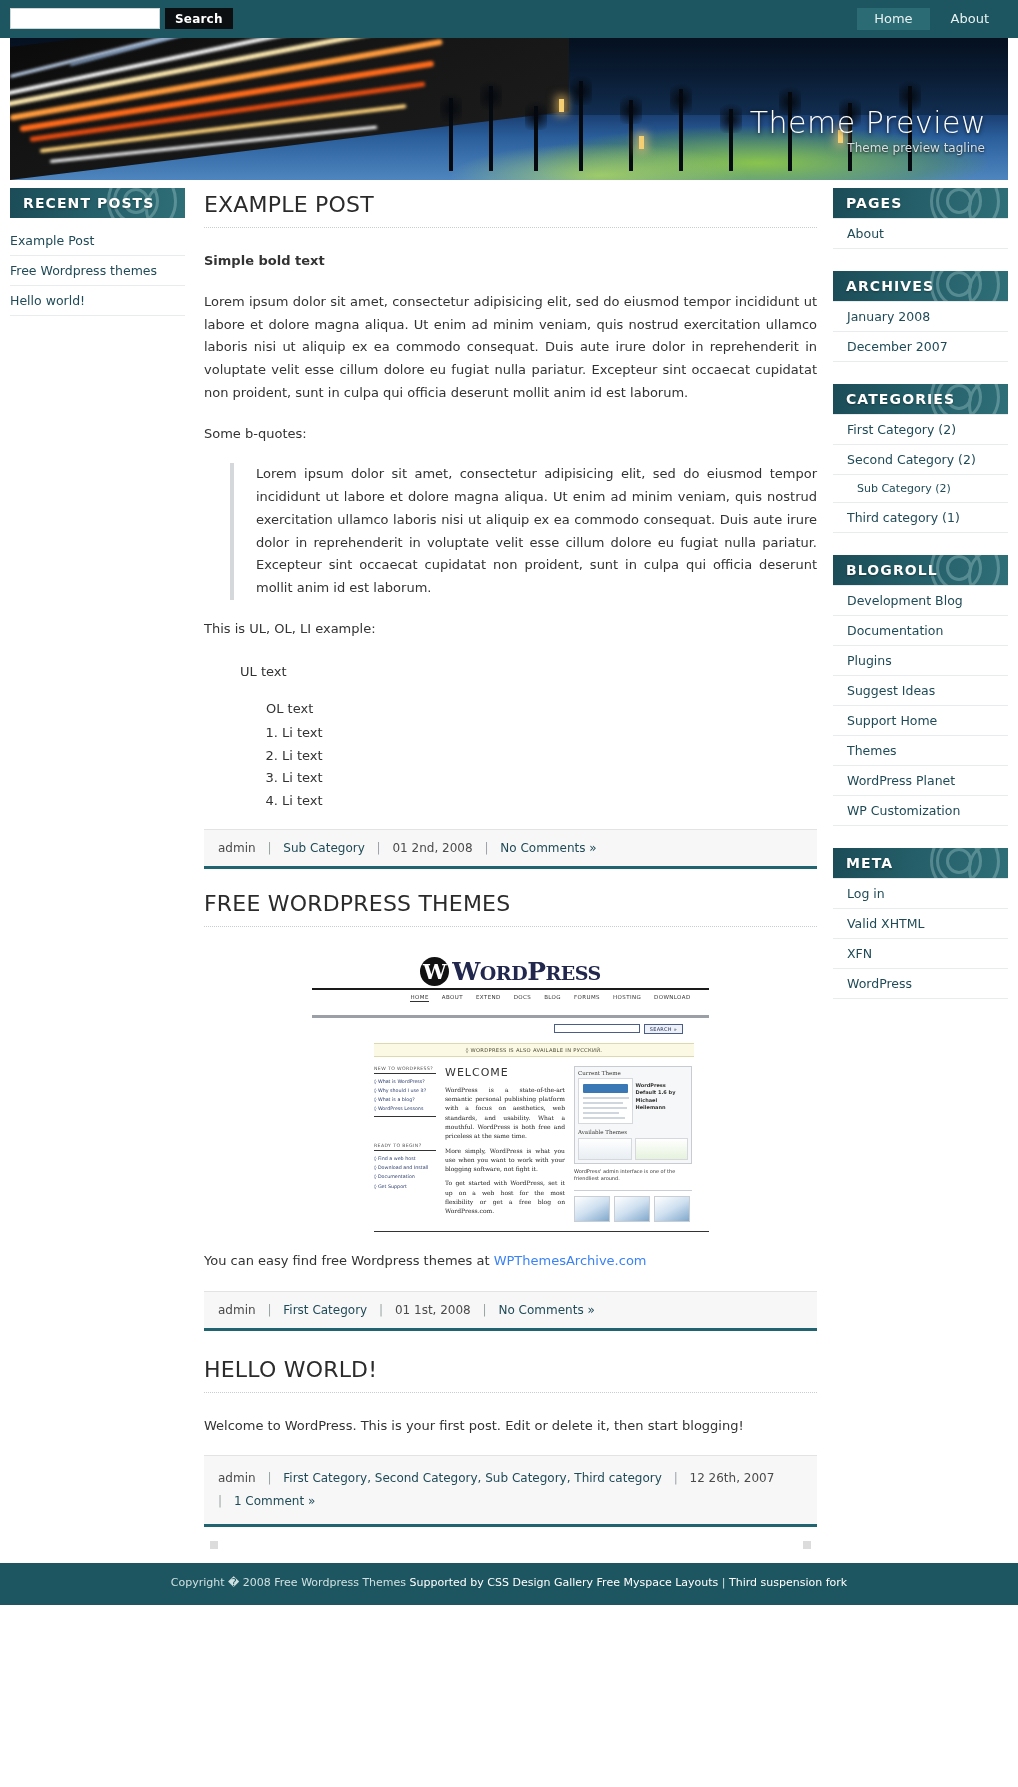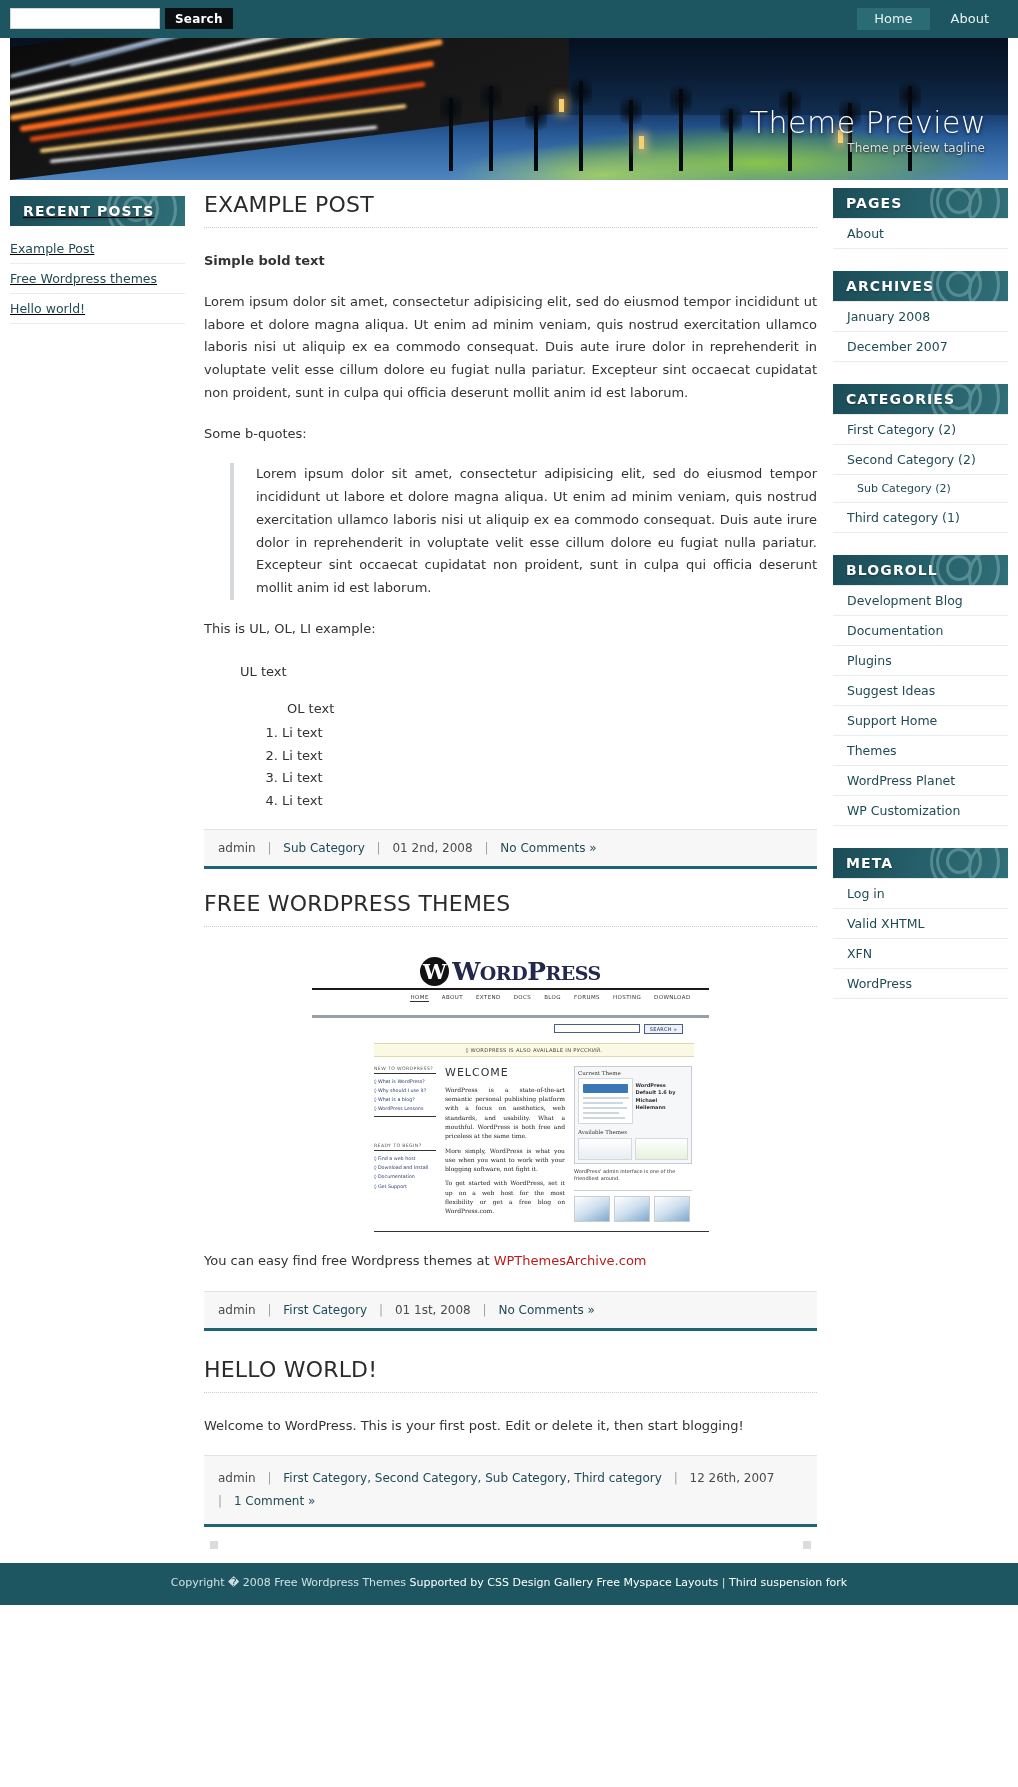--- a/index.html
+++ b/index.html
@@ -136,21 +136,21 @@
     font-size: 12px;
     text-shadow: 0 1px 3px rgba(0,0,0,.85);
   }
 
   
   .page {
     display: flex;
     padding: 0 10px;
     align-items: flex-start;
   }
-  .col-left  { width: 175px; flex: 0 0 175px; padding-top: 16px; text-decoration: underline; }
+  .col-left  { width: 175px; flex: 0 0 175px; padding-top: 8px; }
   .col-main  { flex: 1 1 auto; padding: 8px 8px 0 19px; min-width: 0; }
   .col-right { width: 175px; flex: 0 0 175px; padding-top: 8px; margin-left: 8px; }
 
   
   .widget { margin-bottom: 22px; }
   .widget-head {
     position: relative;
     height: 30px;
     overflow: hidden;
     background: linear-gradient(100deg,#1b4c57 0%, #255f69 48%, #2f6f77 100%);
@@ -213,21 +213,21 @@
   .post-body p.lead-bold { font-weight: bold; font-size: 13px; text-align: left; }
   blockquote {
     margin: 18px 0 18px 26px;
     padding: 0 0 0 22px;
     border-left: 4px solid #d4d8da;
   }
   blockquote p { margin: 0; font-size: 13px; line-height: 1.75; color: #333; text-align: justify; }
   .ul-demo { list-style: none; margin: 10px 0 10px 36px; padding: 0; font-size: 13px; color: #333; }
   .ul-demo li { line-height: 2.0; }
   .ol-demo { margin: 0 0 6px 62px; padding: 0; font-size: 13px; color: #333; }
-  .ol-demo > .ol-head { list-style: none; line-height: 2.1; margin-left: 21px; }
+  .ol-demo > .ol-head { list-style: none; line-height: 2.1; margin-left: 0; }
   .ol-demo li { line-height: 1.75; }
   .ol-list { margin: 0 0 0 16px; padding: 0; }
 
   .post-meta {
     background: #f7f7f7;
     border-top: 1px solid #e3e3e3;
     border-bottom: 3px solid #1f6470;
     padding: 11px 14px;
     font-size: 12px;
     color: #4a4a4a;
@@ -308,21 +308,21 @@
   .wp-cap { font-family: "DejaVu Sans", sans-serif; font-size: 5px; color: #333; line-height: 1.5; margin-top: 4px; }
   .wp-themes-row { display: flex; gap: 3px; margin-top: 3px; }
   .wp-theme-sm { flex: 1; height: 22px; border: 1px solid #d5d9de; background: linear-gradient(180deg,#ffffff,#e8eef3); }
   .wp-theme-sm.g { background: linear-gradient(180deg,#ffffff,#e6f2dd); }
   .wp-hr { height: 1px; background: #c9ced4; margin: 7px 0 5px 0; }
   .wp-shots { display: flex; gap: 4px; }
   .wp-shot-sm { width: 36px; height: 26px; border: 1px solid #c9ced4; background: linear-gradient(150deg,#ffffff 0%, #cfe0f0 50%, #7fa8cc 100%); }
   .wp-bottom-rule { height: 1px; background: #333; margin: 9px 0 0 62px; width: 335px; }
 
   .wp-caption-text { font-size: 13px; color: #333; margin: 20px 0 4px 0; }
-  .wp-caption-text a { color: #b91c1c; text-decoration: none; }
+  .wp-caption-text a { color: #3b82f6; text-decoration: none; }
 
   
   .bottom-dots { display: flex; justify-content: space-between; padding: 12px 6px 14px 6px; }
   .dot-sq { width: 8px; height: 8px; background: #dcdcdc; }
 
   
   .footer {
     background: #1d5660;
     color: #cfe0e2;
     font-size: 11px;

